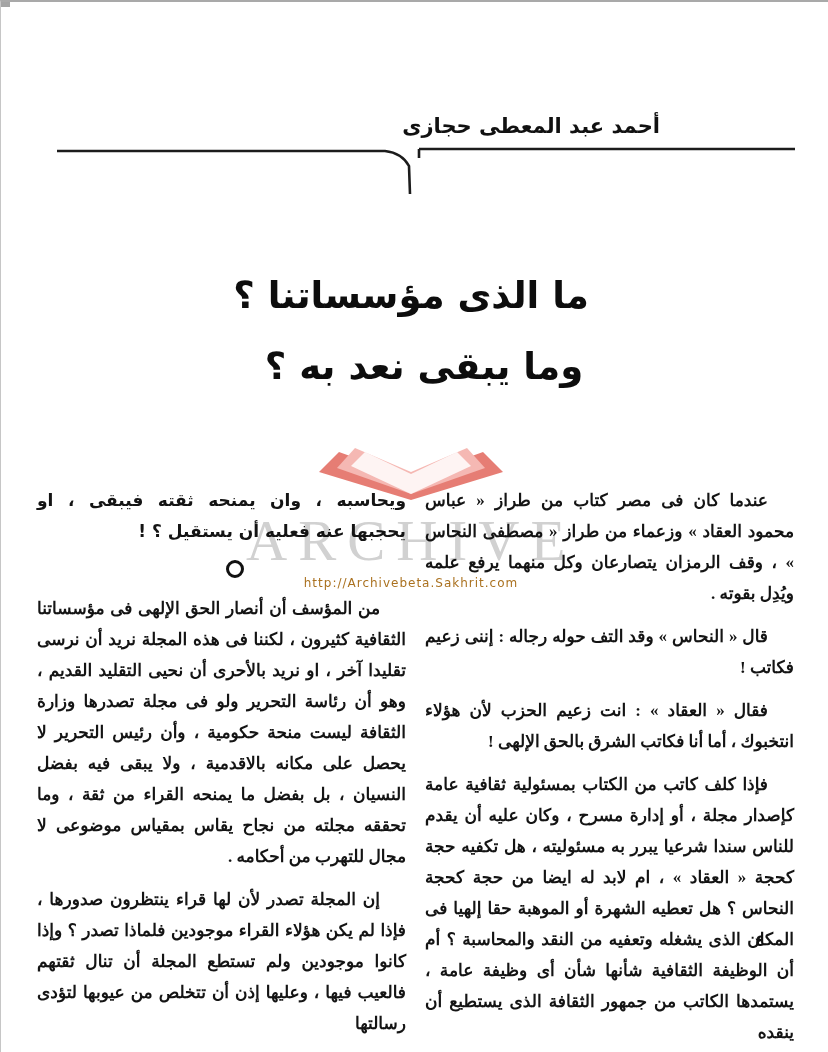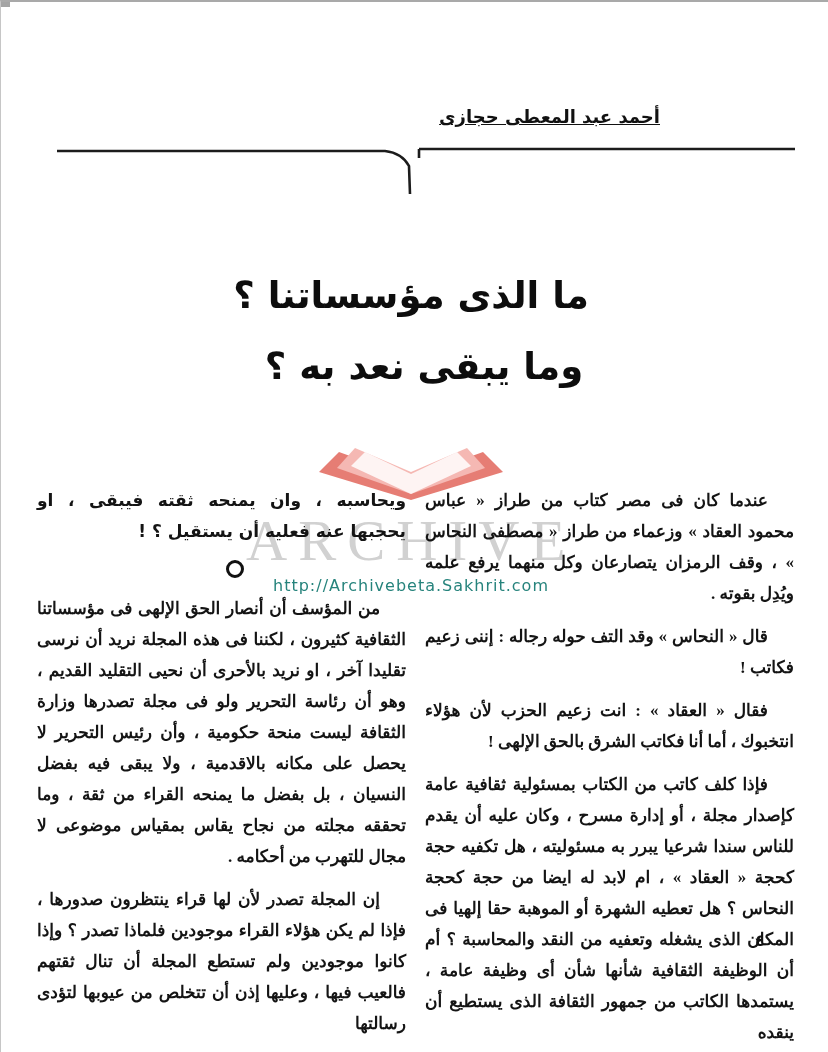--- a/index.html
+++ b/index.html
@@ -11,47 +11,46 @@
     border-top:2px solid #a9a9a9;
     border-left:1px solid #c6c6c6;
     box-sizing:border-box;
     font-family:"DejaVu Sans",sans-serif;
   }
   .corner-smudge{
     position:absolute;left:0;top:0;width:9px;height:5px;
     background:#8d8d8d;opacity:.8;
   }
   .author{
-    position:absolute;top:104px;right:168px;
+    position:absolute;top:112px;right:168px;
     direction:rtl;
-    font-size:18px;font-weight:bold;color:#111;
+    font-size:21px;font-weight:bold;color:#111;
     letter-spacing:0;
     white-space:nowrap;
-    text-decoration:underline;
   }
   .rule-svg{position:absolute;left:52px;top:138px;}
   .title{
     position:absolute;left:258px;top:258px;width:330px;
     direction:rtl;text-align:center;
     font-size:37px;font-weight:900;color:#0d0d0d;
     line-height:1.92;
     white-space:nowrap;
   }
   
   .watermark{position:absolute;left:245px;top:440px;width:330px;z-index:1;text-align:center;}
   .wm-book{display:block;margin:0 auto 2px auto;opacity:.85;}
   .wm-logo{
     font-family:"Liberation Serif","DejaVu Serif",serif;
     font-size:57px;color:#c9c9c9;opacity:.85;
     letter-spacing:11px;line-height:1;
     margin-top:6px;
     white-space:nowrap;
   }
   .wm-url{
-    font-size:16px;color:#0f766e;opacity:.9;
+    font-size:12px;color:#a16207;opacity:.9;
     letter-spacing:1px;margin-top:7px;
     font-family:"DejaVu Sans",sans-serif;
     white-space:nowrap;
   }
   
   .col{
     position:absolute;top:471px;width:369px;
     direction:rtl;text-align:justify;
     font-size:17px;font-weight:bold;color:#141414;
     line-height:31px;

